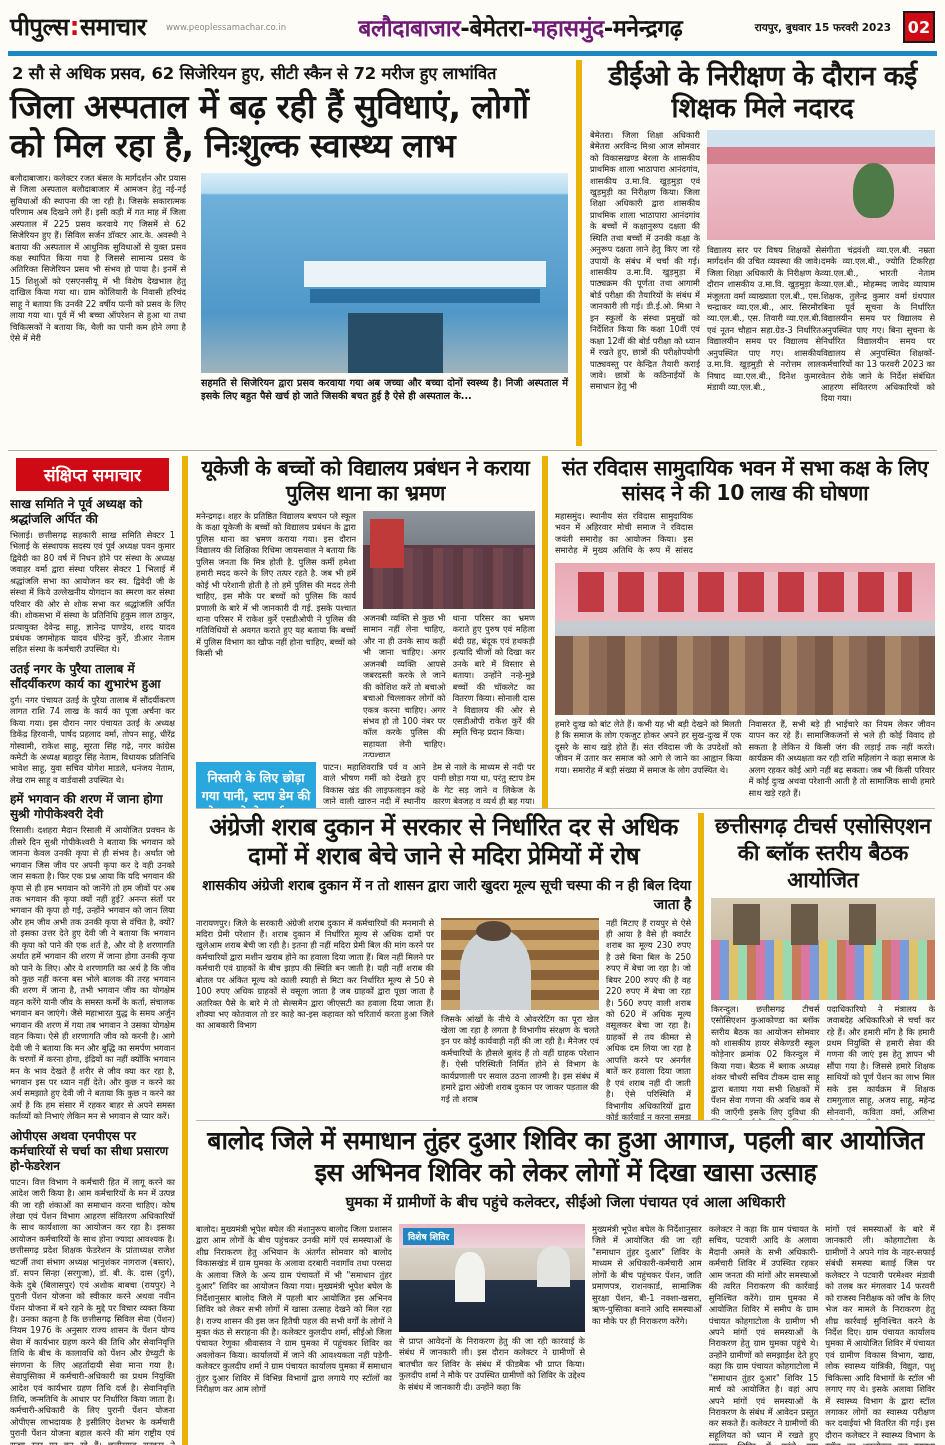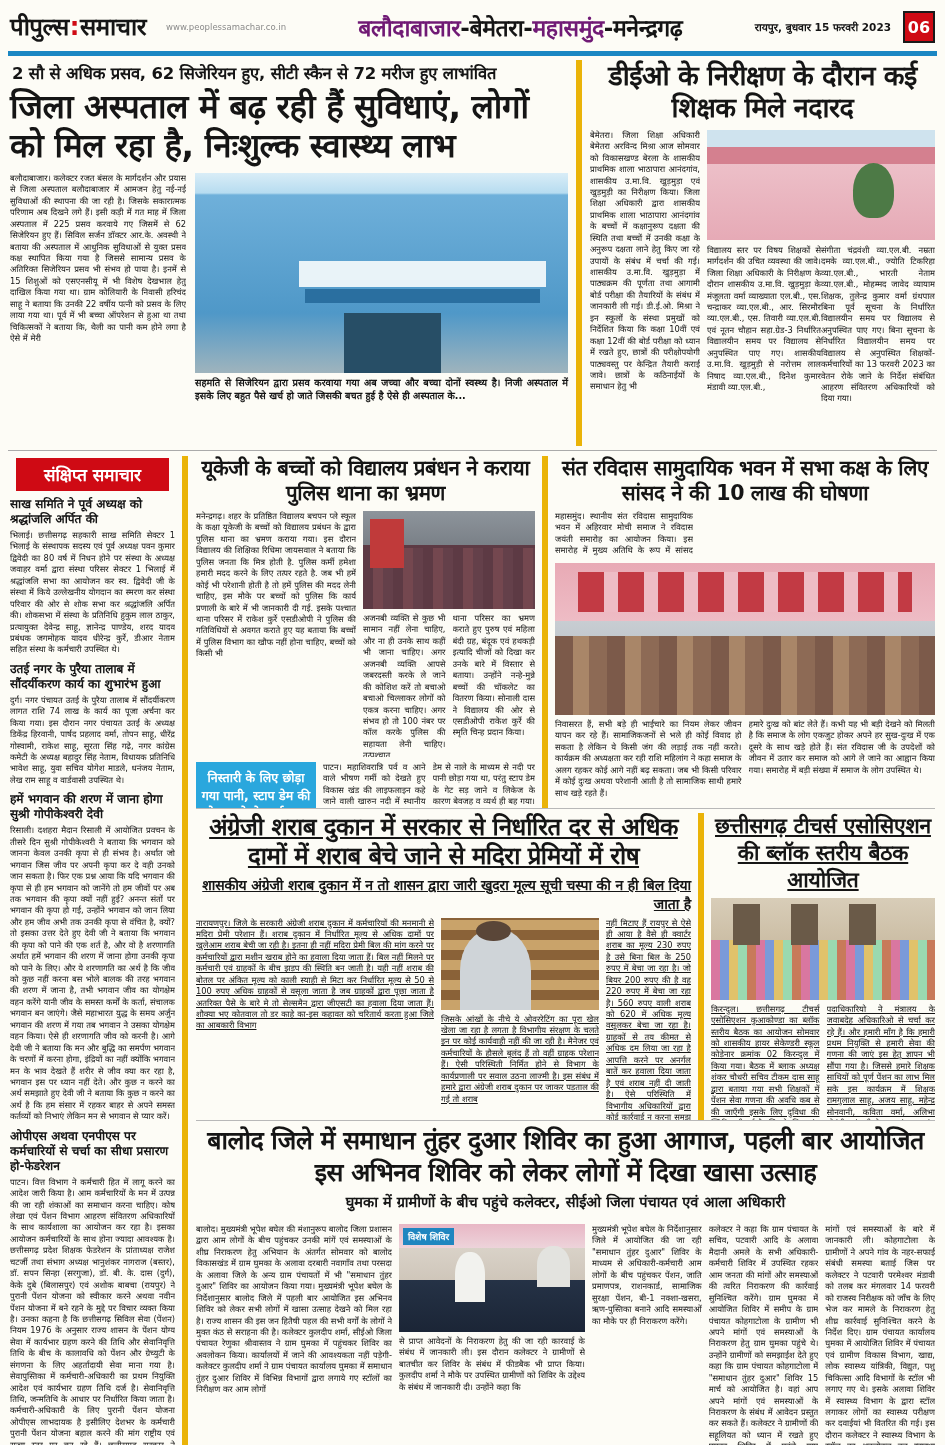--- a/index.html
+++ b/index.html
@@ -25,21 +25,21 @@
   .bodytxt { font-size: 8.3px; line-height: 1.38; text-align: justify; overflow: hidden; }
   .vline { border-right: 6px solid #eab308; }
   .hline { height: 1px; background: #aaa; margin: 2px 8px; }
   .photo { position: relative; overflow: hidden; background: #b9c7cf; width: 100%; }
 
   
   .top { display: flex; padding: 4px 10px 2px 10px; height: 392px; overflow: hidden; }
   .top-left { width: 572px; padding-right: 8px; }
   .kicker { font-size: 16.5px; font-weight: bold; letter-spacing: -0.2px; padding: 1px 0 3px 2px; }
   .h-main { font-size: 33px; font-weight: bold; line-height: 1.18; letter-spacing: -0.5px; margin: 1px 0 7px 0; }
-  .top-left-row { display: flex; gap: 9px; height: 246px; }
+  .top-left-row { display: flex; gap: 15px; height: 246px; }
   .hosp-col { width: 176px; }
   .hosp-photo-wrap { flex: 1; display: flex; flex-direction: column; }
   .hospitalp { height: 200px; background: linear-gradient(180deg,#d9edf7 0%,#b7dcf0 10%,#6fb0da 11%,#4f98c8 70%,#9fb4bd 100%); }
   .hospitalp::before { content:""; position:absolute; left:28%; right:6%; top:44%; height:13%; background:#e9f3f8; box-shadow: 0 22px 0 -6px #2a6fa0; }
   .hospitalp::after { content:""; position:absolute; left:40%; width:26%; top:70%; bottom:0; background:#274e66; }
   .caption { font-size: 9.6px; font-weight: bold; line-height: 1.32; margin-top: 4px; text-align: justify; }
   .top-right { flex: 1; padding-left: 8px; }
   .h-deo { font-size: 27px; font-weight: bold; text-align: center; line-height: 1.2; letter-spacing: -0.5px; margin-bottom: 5px; }
   .deo-row { display: flex; gap: 7px; height: 300px; }
   .deo-col1 { width: 110px; }
@@ -76,21 +76,21 @@
   .ravidas-row { display: flex; gap: 7px; height: 288px; flex-direction: column; }
   .rav-col1 { width: 138px; }
   .rav-right { flex: 1; display: flex; flex-direction: column; }
   .ravp { height: 152px; margin-bottom: 4px; background: linear-gradient(180deg,#e8aab5 0%,#eebcc5 38%,#c8cdd2 38%,#aab3ba 100%); }
   .ravp::before { content:""; position:absolute; top:6%; left:6%; right:6%; height:26%; background:repeating-linear-gradient(90deg,#c23a44 0 26px,#eebcc5 26px 40px); }
   .ravp::after { content:""; position:absolute; bottom:0; left:0; right:0; height:52%; background:repeating-linear-gradient(90deg,#7c5a4a 0 18px,#a98668 18px 34px,#8d6a55 34px 52px); }
   .rav-cols { display: flex; gap: 7px; flex: 1; overflow: hidden; }
   .rav-cols .bodytxt { flex: 1; }
 
   
-  .band2 { display: flex; height: 312px; border-top: 1px solid #b8b8b8; padding-top: 4px; overflow: hidden; text-decoration: underline; }
+  .band2 { display: flex; height: 312px; border-top: 1px solid #b8b8b8; padding-top: 4px; overflow: hidden; }
   .liquor { width: 508px; padding-right: 7px; }
   .h-liq { font-size: 24px; font-weight: bold; text-align: center; line-height: 1.22; letter-spacing: -0.5px; }
   .sub-liq { font-size: 14px; font-weight: bold; text-align: right; margin: 3px 0 5px 0; letter-spacing: -0.2px; }
   .liq-row { display: flex; gap: 7px; height: 205px; overflow: hidden; }
   .liq-col1 { width: 238px; }
   .liq-mid { width: 158px; display: flex; flex-direction: column; }
   .liquorp { height: 92px; margin-bottom: 4px; background: repeating-linear-gradient(0deg,#c9a36a 0 10px,#8a6238 10px 20px); }
   .liquorp::before { content:""; position:absolute; left:12%; top:12%; width:45%; height:100%; border-radius:45% 45% 0 0; background:#cfd4d8; }
   .liquorp::after { content:""; position:absolute; left:22%; top:4%; width:22%; height:22%; border-radius:50%; background:#5a4638; }
   .liq-col3 { flex: 1; }
@@ -122,21 +122,21 @@
 
   <div class="masthead">
     <div class="logo">
       <span>पीपुल्स</span><span class="logo-colon">:</span><span>समाचार</span>
     </div>
     <div class="site">www.peoplessamachar.co.in</div>
     <div class="districts">
       <span class="red">बलौदाबाजार</span><span>-</span><span>बेमेतरा</span><span>-</span><span class="red">महासमुंद</span><span>-</span><span>मनेन्द्रगढ़</span>
     </div>
     <div class="edition">रायपुर, बुधवार 15 फरवरी 2023</div>
-    <div class="pagenum">06</div>
+    <div class="pagenum">02</div>
   </div>
   <div class="rule-blue"></div>
 
   <div class="top">
     <div class="top-left vline">
       <div class="kicker">2 सौ से अधिक प्रसव, 62 सिजेरियन हुए, सीटी स्कैन से 72 मरीज हुए लाभांवित</div>
       <div class="h-main">जिला अस्पताल में बढ़ रही हैं सुविधाएं, लोगों को मिल रहा है, निःशुल्क स्वास्थ्य लाभ</div>
       <div class="top-left-row">
         <div class="hosp-col bodytxt">बलौदाबाजार। कलेक्टर रजत बंसल के मार्गदर्शन और प्रयास से जिला अस्पताल बलौदाबाजार में आमजन हेतु नई-नई सुविधाओं की स्थापना की जा रही है। जिसके सकारात्मक परिणाम अब दिखने लगे हैं। इसी कड़ी में गत माह में जिला अस्पताल में 225 प्रसव करवाये गए जिसमें से 62 सिजेरियन हुए हैं। सिविल सर्जन डॉक्टर आर.के. अवस्थी ने बताया की अस्पताल में आधुनिक सुविधाओं से युक्त प्रसव कक्ष स्थापित किया गया है जिससे सामान्य प्रसव के अतिरिक्त सिजेरियन प्रसव भी संभव हो पाया है। इनमें से 15 शिशुओं को एसएनसीयू में भी विशेष देखभाल हेतु दाखिल किया गया था। ग्राम कोलियारी के निवासी हरिचंद साहू ने बताया कि उनकी 22 वर्षीय पत्नी को प्रसव के लिए लाया गया था। पूर्व में भी बच्चा ऑपरेशन से हुआ था तथा चिकित्सकों ने बताया कि, थैली का पानी कम होने लगा है ऐसे में मेरी</div>
         <div class="hosp-photo-wrap">
@@ -206,22 +206,22 @@
             <div class="bodytxt">डेम से नाले के माध्यम से नदी पर पानी छोड़ा गया था, परंतु स्टाप डेम के गेट सड़ जाने व लिकेज के कारण बेवजह व व्यर्थ ही बह गया। ज्ञात हो कि दो तीन साल से ग्रामीणों द्वारा जनप्रतिनिधियों व जलसंसाधन विभाग के अधिकारियों से शिकायत की जा रही थी।</div>
           </div>
         </div>
         <div class="ravidas">
           <div class="h-mid">संत रविदास सामुदायिक भवन में सभा कक्ष के लिए सांसद ने की 10 लाख की घोषणा</div>
           <div class="ravidas-row">
             <div class="rav-col1 bodytxt">महासमुंद। स्थानीय संत रविदास सामुदायिक भवन में अहिरवार मोची समाज ने रविदास जयंती समारोह का आयोजन किया। इस समारोह में मुख्य अतिथि के रूप में सांसद चुन्नीलाल साहू तथा अध्यक्ष के रूप में नगरपालिका महासमुंद के अध्यक्ष राशि महिलांग थे। सांसद ने सामुदायिक भवन में सभा कक्ष के लिए 10 लाख रुपये तथा राशि महिलांग ने बोर, सड़क, नाली निर्माण की घोषणा की है। इस दौरान मुख्य अतिथि सांसद चुन्नीलाल साहू ने कि समाज का कर्ज ऐसा कर्ज है जिससे कोई भी इंसान ऋण नहीं हो सकता। हम जिस समाज में जन्म लेते है, जहां जीवन से लेकर मूल्य का वास्ता होता है, उसे कुछ दे लेने मात्र से ही हमारा ऋण माफ नहीं हो सकता। हर इंसान अपने समाज के कंधे पर अंतिम यात्रा में निकलता है। इस कर्ज को कोई कैसे अदा कर सकता है भला इसलिए हमें हर हालत में एकजुट रहना चाहिए। एक साथ रहकर बड़ी से बड़ी लड़ाई में जीत संभव है। अहिरवार समाज की एकजुटता के कारण ही समाज मुख्यधारा से जुड़ने के नजदीक पहुंचा है। संत रविदास जी के वंशज जहां भी</div>
             <div class="rav-right">
               <div class="photo ravp"></div>
               <div class="rav-cols">
+                <div class="bodytxt">हमारे दुःख को बांट लेते हैं। कभी यह भी बड़ी देखने को मिलती है कि समाज के लोग एकजुट होकर अपने हर सुख-दुःख में एक दूसरे के साथ खड़े होते हैं। संत रविदास जी के उपदेशों को जीवन में उतार कर समाज को आगे ले जाने का आह्वान किया गया। समारोह में बड़ी संख्या में समाज के लोग उपस्थित थे।</div>
                 <div class="bodytxt">निवासरत हैं, सभी बड़े ही भाईचारे का नियम लेकर जीवन यापन कर रहे हैं। सामाजिकजनों से भले ही कोई विवाद हो सकता है लेकिन ये किसी जंग की लड़ाई तक नहीं करते। कार्यक्रम की अध्यक्षता कर रही राशि महिलांग ने कहा समाज के अलग रहकर कोई आगे नहीं बढ़ सकता। जब भी किसी परिवार में कोई दुःख अथवा परेशानी आती है तो सामाजिक साथी हमारे साथ खड़े रहते हैं।</div>
-                <div class="bodytxt">हमारे दुःख को बांट लेते हैं। कभी यह भी बड़ी देखने को मिलती है कि समाज के लोग एकजुट होकर अपने हर सुख-दुःख में एक दूसरे के साथ खड़े होते हैं। संत रविदास जी के उपदेशों को जीवन में उतार कर समाज को आगे ले जाने का आह्वान किया गया। समारोह में बड़ी संख्या में समाज के लोग उपस्थित थे।</div>
               </div>
             </div>
           </div>
         </div>
       </div>
 
       <div class="band2">
         <div class="liquor vline">
           <div class="h-liq">अंग्रेजी शराब दुकान में सरकार से निर्धारित दर से अधिक दामों में शराब बेचे जाने से मदिरा प्रेमियों में रोष</div>
           <div class="sub-liq">शासकीय अंग्रेजी शराब दुकान में न तो शासन द्वारा जारी खुदरा मूल्य सूची चस्पा की न ही बिल दिया जाता है</div>

